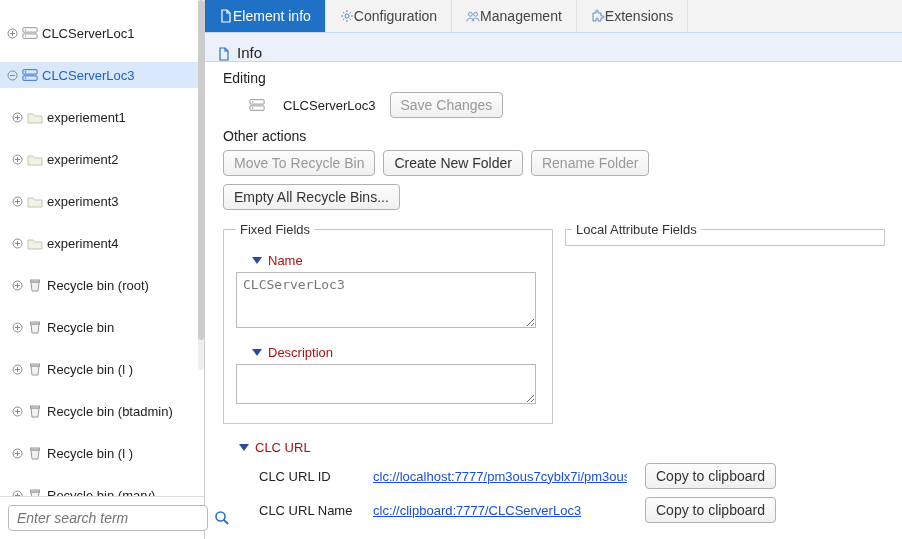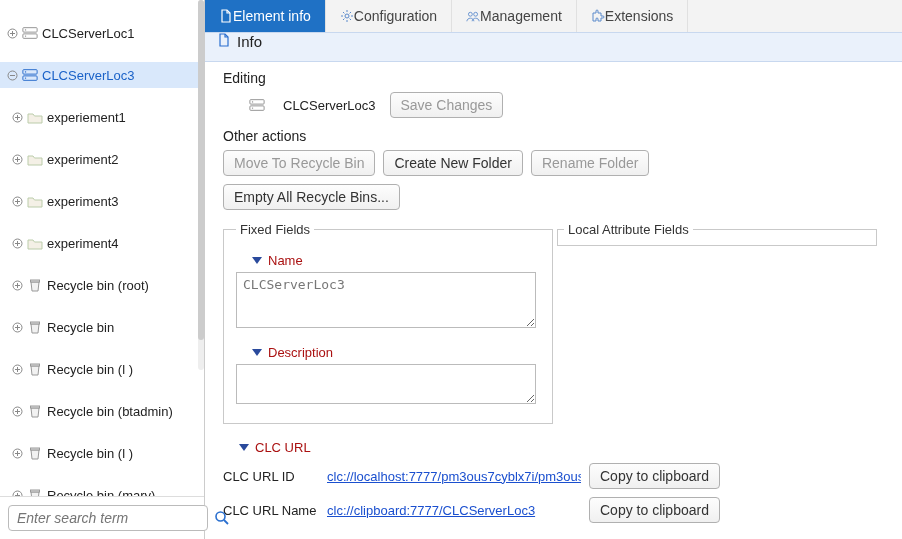--- a/index.html
+++ b/index.html
@@ -16,39 +16,39 @@
 .searchbar input { flex: 1; height: 26px; border: 1px solid #bbb; border-radius: 4px; padding: 0 8px; font-style: italic; color: #888; font-size: 14px; }
 .search-icon { width: 18px; height: 18px; cursor: pointer; color: #2a6fcf; display:inline-flex; align-items:center; justify-content:center; }
 .vscroll { position:absolute; right:0; top:0; width:6px; height:370px; background:#eee; border-radius:3px; }
 .vscroll .thumb { position:absolute; left:0; top:0; width:6px; height:340px; background:#ccc; border-radius:3px; }
 
 .main { flex:1; display:flex; flex-direction:column; }
 .tabs { display:flex; align-items:stretch; background:#f3f3f3; height:32px; }
 .tab { display:flex; align-items:center; padding:0 14px; font-size:14px; color:#444; cursor:pointer; border-right:1px solid #e0e0e0; }
 .tab.active { background:#1f71c5; color:#fff; }
 .tab-icon { width:14px; height:14px; display:inline-flex; align-items:center; justify-content:center; }
-.section-header { display:flex; align-items:flex-start; gap:6px; background:#eaf1fb; border-top:1px solid #c8d8ef; border-bottom:1px solid #c8d8ef; height:30px; padding:0 12px; font-size:15px; color:#222; }
+.section-header { display:flex; align-items:flex-end; gap:6px; background:#eaf1fb; border-top:1px solid #c8d8ef; border-bottom:1px solid #c8d8ef; height:30px; padding:0 12px; font-size:15px; color:#222; }
 .content { padding:4px 18px; overflow:auto; }
 .editing-label, .otheractions-label { font-size:14px; margin-top:4px; margin-bottom:6px; }
 .editing-row { display:flex; align-items:center; gap:14px; margin-bottom:10px; margin-left:26px; }
 .btn { border:1px solid #b0b0b0; background:linear-gradient(#fdfdfd,#f0f0f0); border-radius:4px; padding:4px 10px; font-size:14px; cursor:pointer; color:#333; }
 .btn.disabled { color:#999; cursor:default; }
 .actions-row { display:flex; gap:8px; margin-bottom:8px; }
-.cols { display:flex; gap:4px; align-items:flex-start; }
+.cols { display:flex; gap:12px; align-items:flex-start; }
 fieldset { border:1px solid #c9c9c9; padding:10px 12px 16px 12px; margin-top:4px; }
 .fixed { width:330px; }
 .local { width:320px; height:24px; padding:0 6px; }
 legend { font-size:13px; color:#333; padding:0 4px; }
 .field-label { display:flex; align-items:center; gap:6px; color:#a11; font-size:13px; margin:6px 0 4px 16px; }
 .disclosure { width:0; height:0; border-left:5px solid transparent; border-right:5px solid transparent; border-top:7px solid #2a4a9c; cursor:pointer; }
 .ta { width:300px; height:56px; border:1px solid #bbb; resize:both; font-family:Menlo,Consolas,monospace; font-size:13px; padding:4px 6px; color:#777; }
 .ta.small { height:40px; }
 .urlsection { margin-top:16px; }
 .urlsection .field-label { margin-bottom:8px; }
-.urlrow { display:flex; align-items:center; gap:8px; margin-bottom:8px; font-size:13px; }
+.urlrow { display:flex; align-items:center; gap:18px; margin-bottom:8px; font-size:13px;margin-left:36px; }
 .urlrow .lbl { width:96px; }
 .urlrow a { color:#1a4fcf; text-decoration:underline; width:254px; white-space:nowrap; overflow:hidden; text-overflow:clip; display:inline-block; }
 
 svg { display:block; }
 </style>
 </head>
 <body>
 
 <div class="sidebar">
   <div class="tree" id="tree">

